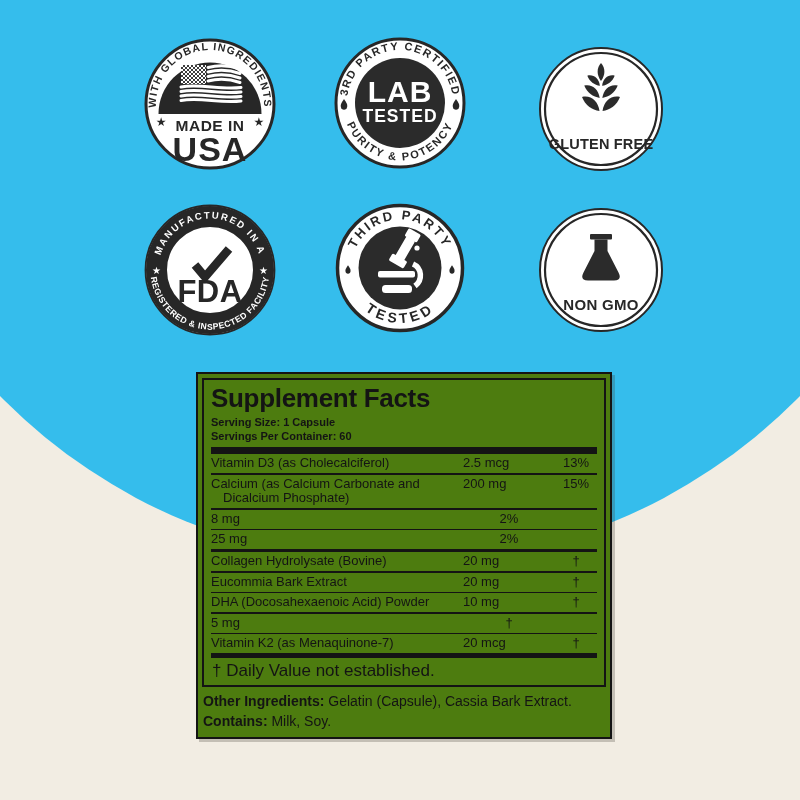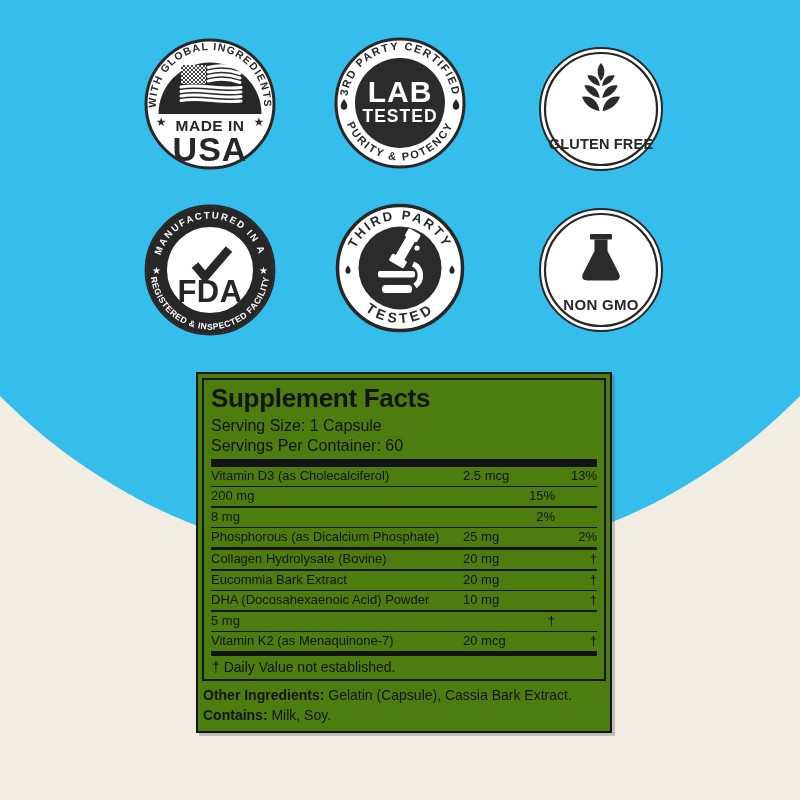--- a/index.html
+++ b/index.html
@@ -17,32 +17,32 @@
   .badge text { font-family:"Liberation Sans", sans-serif; }
 
   
   .panel {
     position:absolute; left:196px; top:372px; width:416px; box-sizing:border-box;
     background:#4d7c0f; border:2.5px solid #141414; padding:4px;
     box-shadow:3px 3px 0 rgba(60,55,45,0.25);
   }
   .sf-inner { border:2.5px solid #141414; padding:2px 7px 0 7px; }
   .sf-title { font-size:26px; font-weight:bold; letter-spacing:-0.3px; line-height:1.12; margin:2px 0 3px 0; }
-  .sf-serving { font-size:16px; font-weight:normal; line-height:1.22; }
+  .sf-serving { font-size:11px; font-weight:bold; line-height:1.22; }
   .bar-thick { height:5px; background:#141414; margin-top:4px; }
   .sf-hdr { display:flex; justify-content:space-between; font-size:13.5px; font-weight:bold; padding:3px 0 2px 0; }
   .bar-med { height:2.5px; background:#141414; }
   .sf-row { display:grid; grid-template-columns:1fr 92px 42px; font-size:13px; line-height:14.5px; padding:2px 0 2.5px 0; }
   .sf-row .nm { padding-left:12px; text-indent:-12px; }
   .sf-row .amt { text-align:left; }
-  .sf-row .dv  { text-align:right; }
+  .sf-row .dv  { text-align:center; }
   .sep { height:1.5px; background:#141414; }
   .sep-med { height:3px; background:#141414; }
   .sep-thick { height:4.5px; background:#141414; }
-  .sf-foot { font-size:14px; padding:3px 0 4px 1px; }
+  .sf-foot { font-size:17px; padding:3px 0 4px 1px; }
   .sf-other { font-size:14px; line-height:1.32; padding:5px 1px 2px 1px; }
   .sf-other b { font-weight:bold; }
 </style>
 </head>
 <body>
 
 <div class="page">
   <div class="blue-circle"></div>
 
   <svg class="badge" style="left:135px;top:29px" viewBox="-75 -75 150 150">
@@ -183,33 +183,33 @@
       <div class="bar-med"></div>
 
       <div class="sf-row">
         <div class="nm">Vitamin D3 (as Cholecalciferol)</div>
         <div class="amt">2.5 mcg</div>
         <div class="dv">13%</div>
       </div>
       <div class="sep"></div>
 
       <div class="sf-row">
+        <div class="nm">Calcium (as Calcium Carbonate and Dicalcium Phosphate)</div>
         <div class="amt">200 mg</div>
         <div class="dv">15%</div>
       </div>
       <div class="sep"></div>
 
       <div class="sf-row">
         <div class="amt">8 mg</div>
         <div class="dv">2%</div>
       </div>
       <div class="sep"></div>
 
       <div class="sf-row">
-        <div class="nm">Phosphorous (as Dicalcium Phosphate)</div>
         <div class="amt">25 mg</div>
         <div class="dv">2%</div>
       </div>
       <div class="sep-med"></div>
 
       <div class="sf-row">
         <div class="nm">Collagen Hydrolysate (Bovine)</div>
         <div class="amt">20 mg</div>
         <div class="dv">†</div>
       </div>

